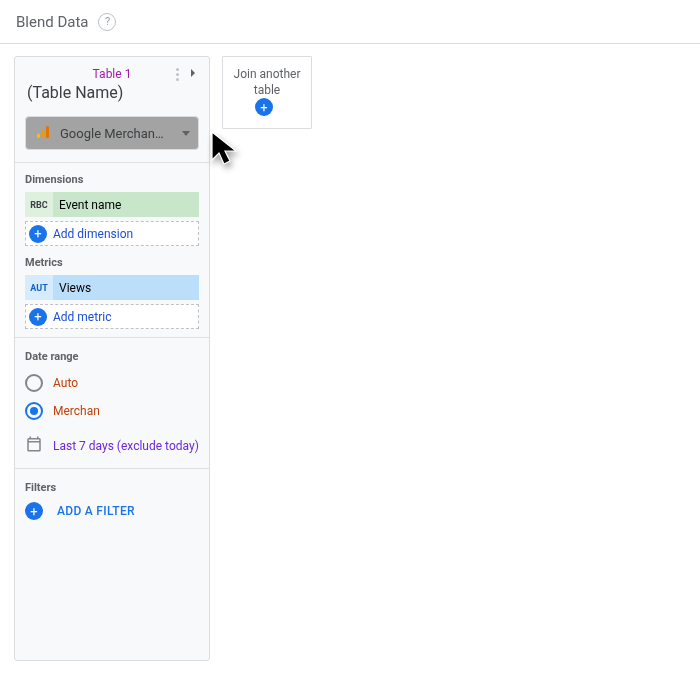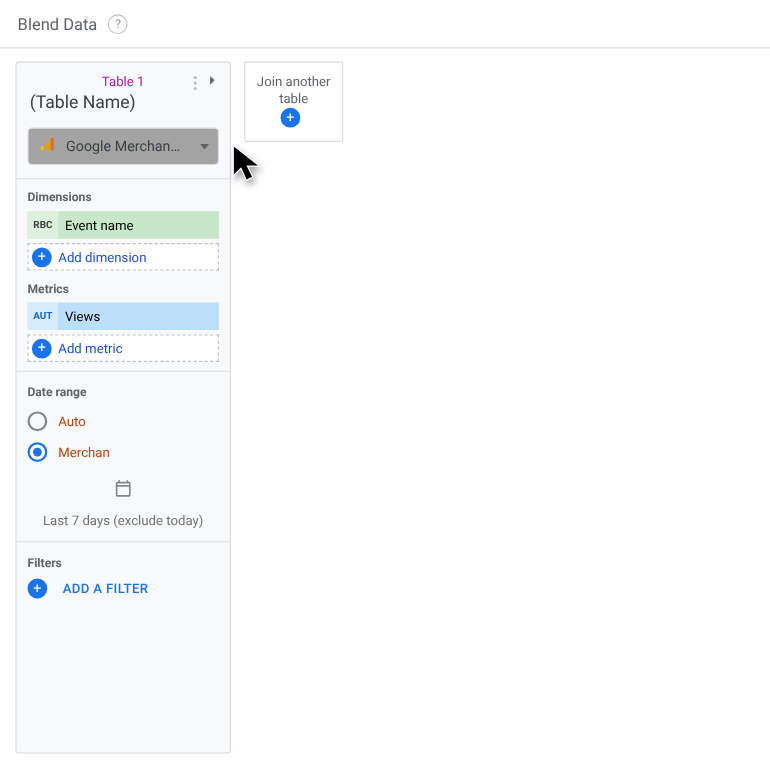--- a/index.html
+++ b/index.html
@@ -31,21 +31,21 @@
   .plus-circle { width: 18px; height: 18px; border-radius: 50%; background: #1a73e8; color: #fff; display: flex; align-items: center; justify-content: center; font-size: 13px; line-height: 1; margin-right: 6px; }
   .plus-circle-sm { width: 18px; height: 18px; }
   .add-chip-label { font-size: 12px; color: #1d4ed8; }
   .divider { border-top: 1px solid #e0e0e0; }
   .section-daterange { padding: 12px 10px; }
   .radio-row { display: flex; align-items: center; gap: 10px; height: 28px; cursor: pointer; }
   .radio-outer { width: 18px; height: 18px; border: 2px solid #80868b; border-radius: 50%; display: flex; align-items: center; justify-content: center; }
   .radio-outer.selected { border-color: #1a73e8; }
   .radio-inner { width: 8px; height: 8px; border-radius: 50%; background: #1a73e8; }
   .radio-label { font-size: 12px; color: #c2410c; }
-  .date-display { display: flex; align-items: center; gap: 10px; margin-top: 10px; color: #737373; font-size: 12px; flex-direction: column; }
+  .date-display { display: flex; align-items: center; gap: 10px; margin-top: 10px; color: #6d28d9; font-size: 12px; }
   .cal-icon { width: 18px; height: 18px; color: #80868b; }
   .section-filters { padding: 12px 10px 20px 10px; }
   .add-filter { display: flex; align-items: center; gap: 8px; margin-top: 8px; cursor: pointer; }
   .add-filter-label { font-size: 12px; font-weight: 500; color: #1a73e8; letter-spacing: 0.3px; }
   .join-card { width: 90px; border: 1px solid #dadce0; border-radius: 1px; background: #fff; padding: 10px 6px 12px 6px; text-align: center; cursor: pointer; display: flex; flex-direction: column; align-items: center; }
   .join-label { font-size: 12px; color: #5f6368; line-height: 1.3; }
   .cursor-arrow { position: absolute; left: 210px; top: 130px; pointer-events: none; filter: drop-shadow(2px 4px 3px rgba(0,0,0,0.35)); }
   .empty-area { flex: 1; }
   .type-cal { display: flex; align-items: center; justify-content: center; }
   .table-bottom-pad { height: 120px; }

